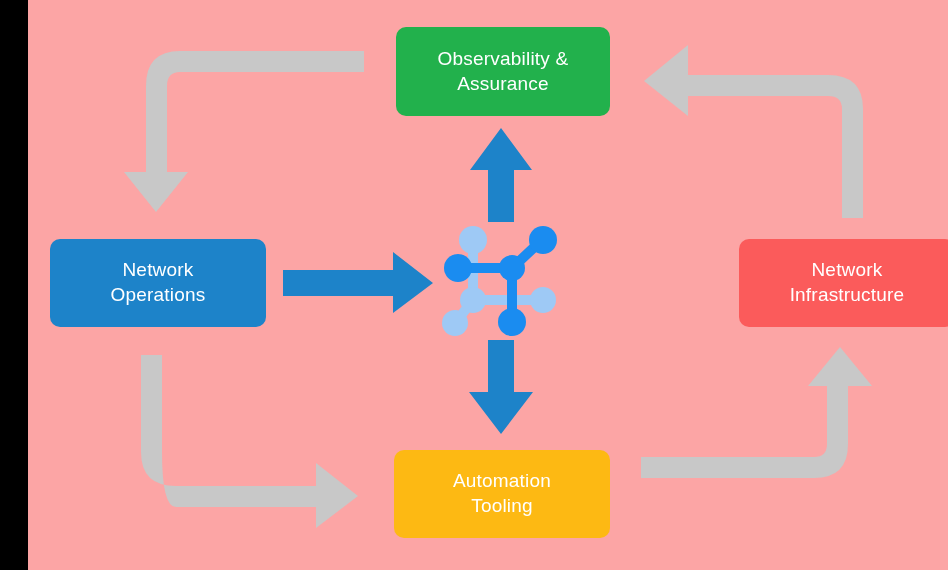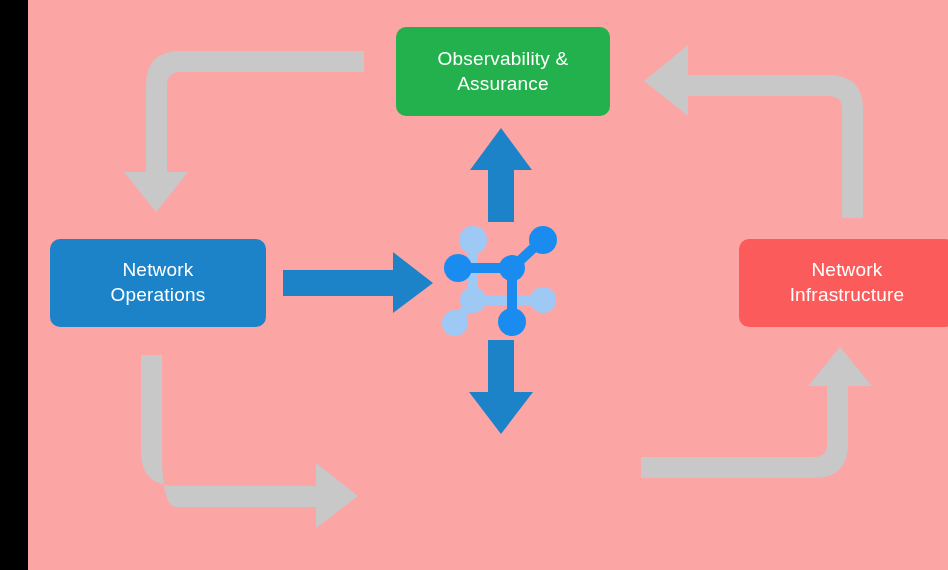--- a/index.html
+++ b/index.html
@@ -126,14 +126,18 @@
   <div id="box-network-operations" class="node-box">
     <span>Network
 Operations</span>
   </div>
 
   <div id="box-network-infrastructure" class="node-box">
     <span>Network
 Infrastructure</span>
   </div>
 
+  <div id="box-automation-tooling" class="node-box">
+    <span>Automation
+Tooling</span>
+  </div>
 
 </div>
 
 </body></html>

